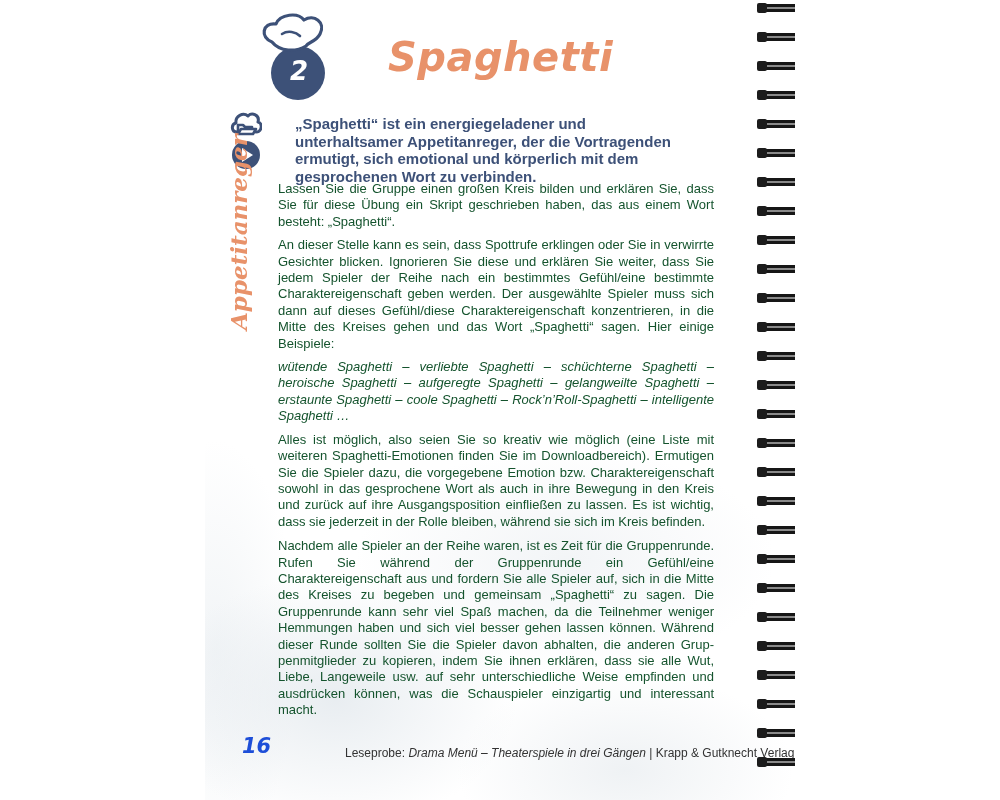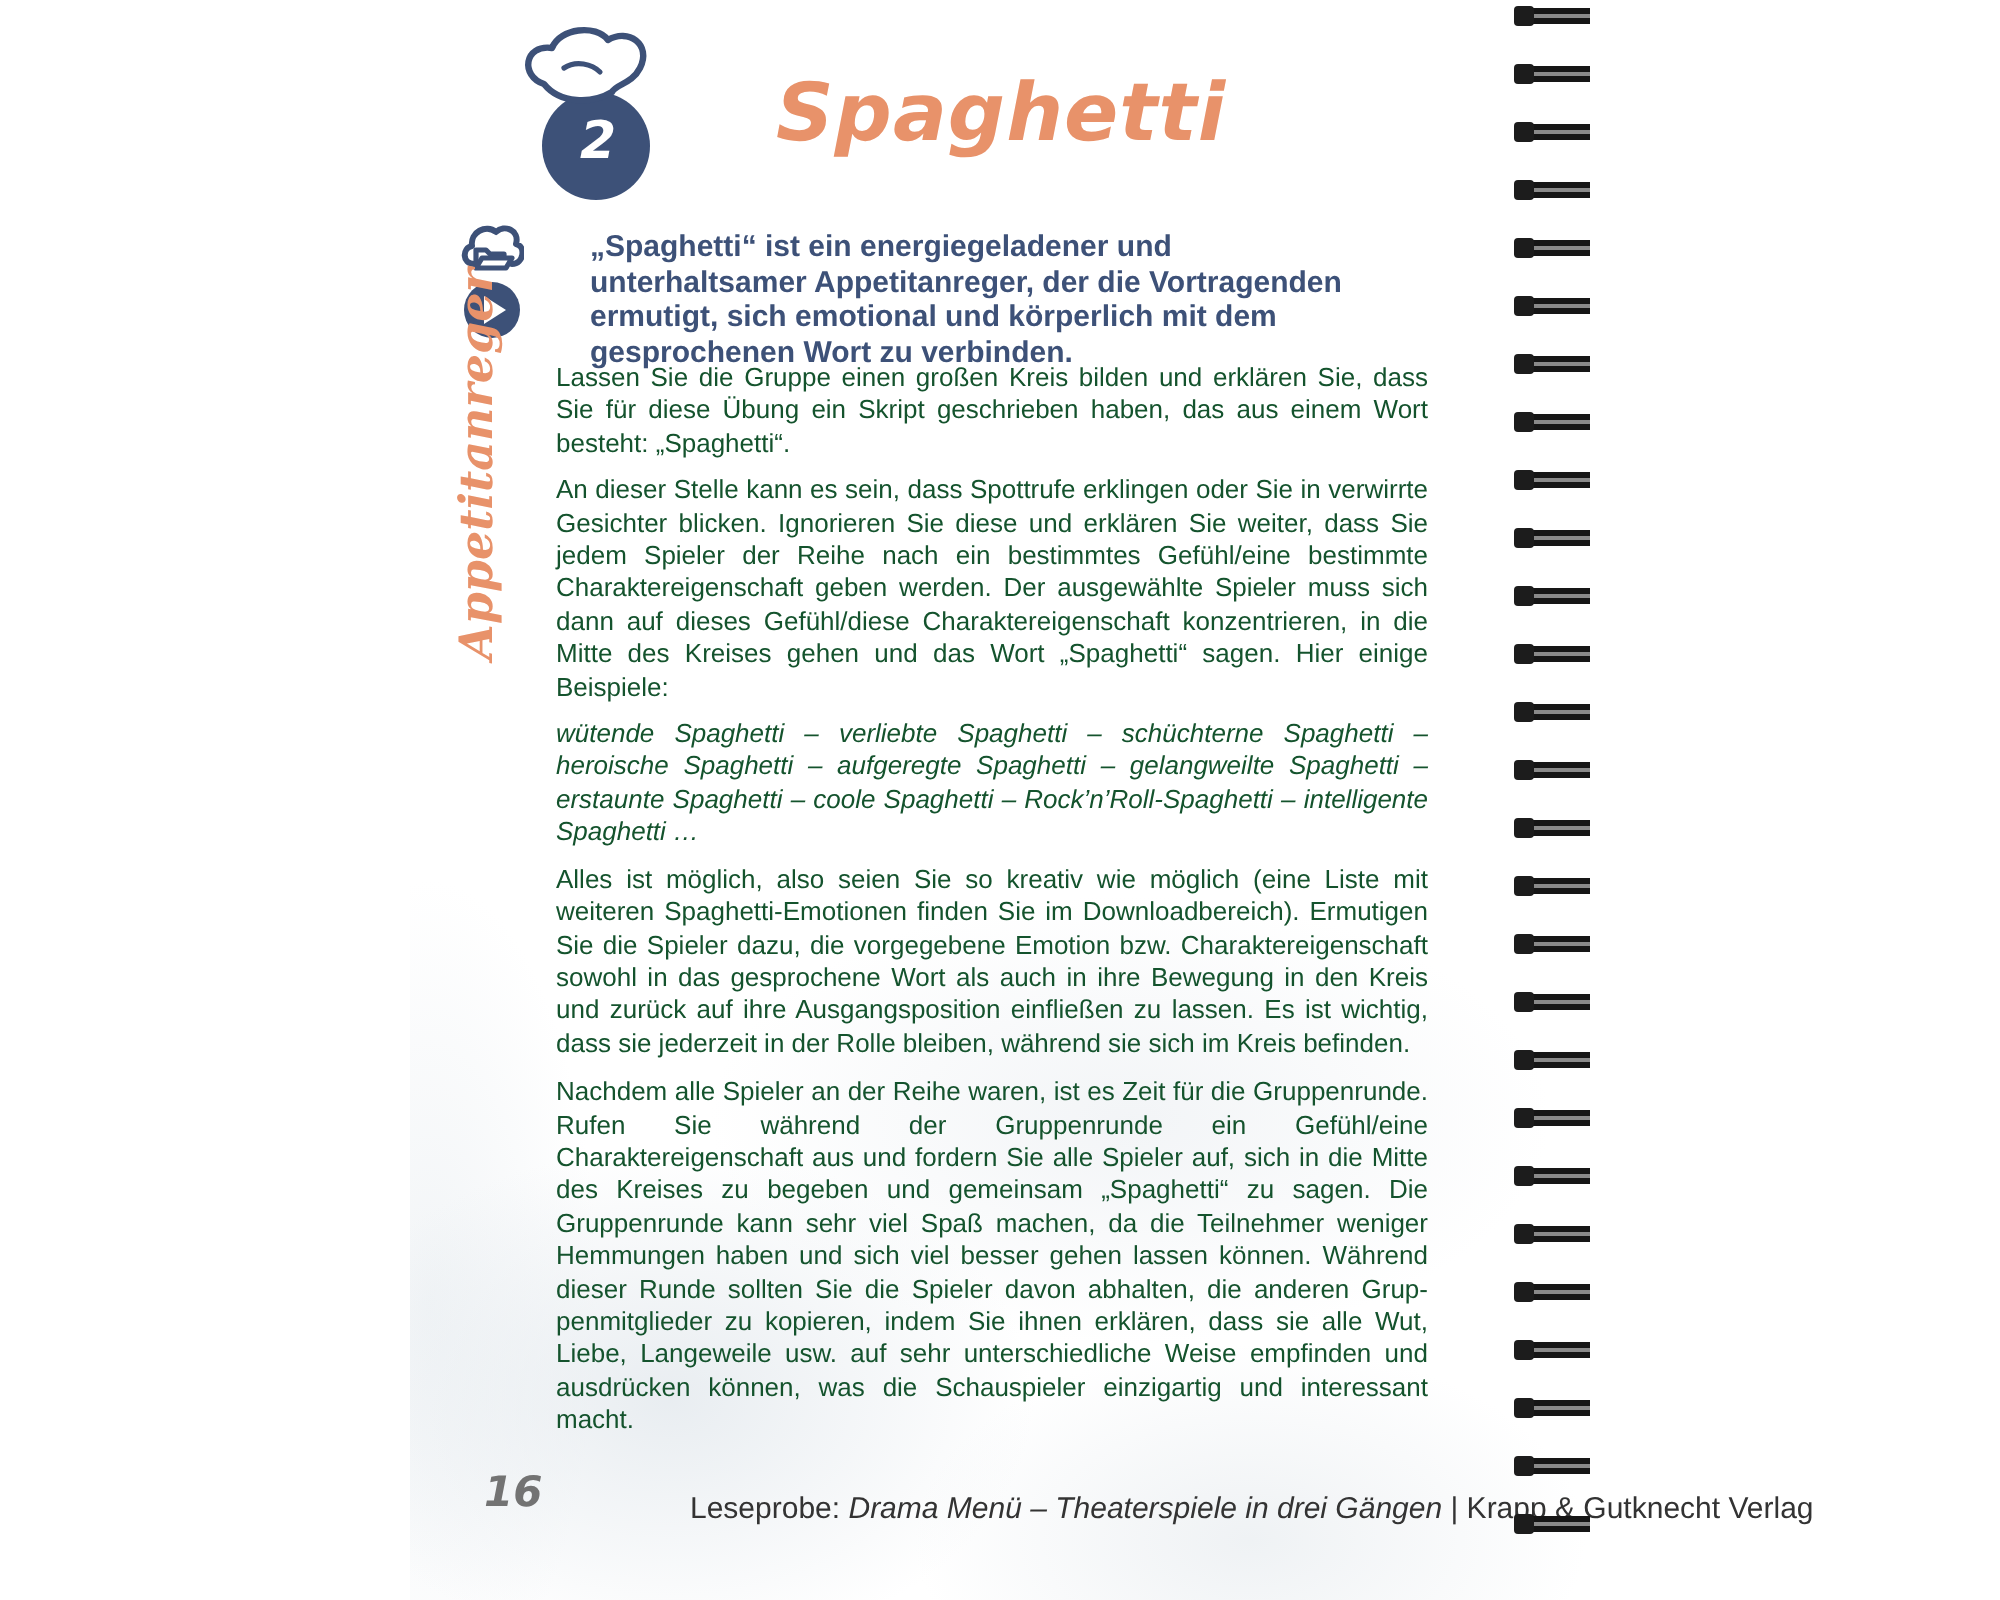--- a/index.html
+++ b/index.html
@@ -45,25 +45,25 @@
     font-family: "Liberation Sans", sans-serif; font-size: 13px;
     line-height: 16.4px; color: #14532d; text-align: justify; hyphens: manual;
   }
   .body-text p { margin-bottom: 7px; }
   .body-text p.examples { font-style: italic; }
   .body-text p.last { margin-top: 8px; }
 
   .page-number {
     position: absolute; left: 242px; top: 734px;
     font-family: "DejaVu Sans", sans-serif; font-weight: bold; font-style: italic;
-    font-size: 21px; color: #737373;
+    font-size: 21px; color: #1d4ed8;
   }
   .footer {
     position: absolute; left: 345px; top: 746px; width: 370px;
-    font-family: "Liberation Sans", sans-serif; font-size: 15px; color: #333; white-space: nowrap;
+    font-family: "Liberation Sans", sans-serif; font-size: 12px; color: #333; white-space: nowrap;
   }
   .footer .it { font-style: italic; }
 
   .spiral { position: absolute; left: 757px; width: 38px; height: 10px; }
   .spiral .cap { position: absolute; left: 0; top: 0; width: 10px; height: 10px; background: #1c1c1c; border-radius: 2px; }
   .spiral .bar1 { position: absolute; left: 2px; top: 1px; width: 36px; height: 3px; background: #161616; }
   .spiral .bar2 { position: absolute; left: 2px; top: 6px; width: 36px; height: 3px; background: #161616; }
   .spiral .hl { position: absolute; left: 8px; top: 4px; width: 30px; height: 2px; background: #8a8a8a; }
 </style>
 </head>

